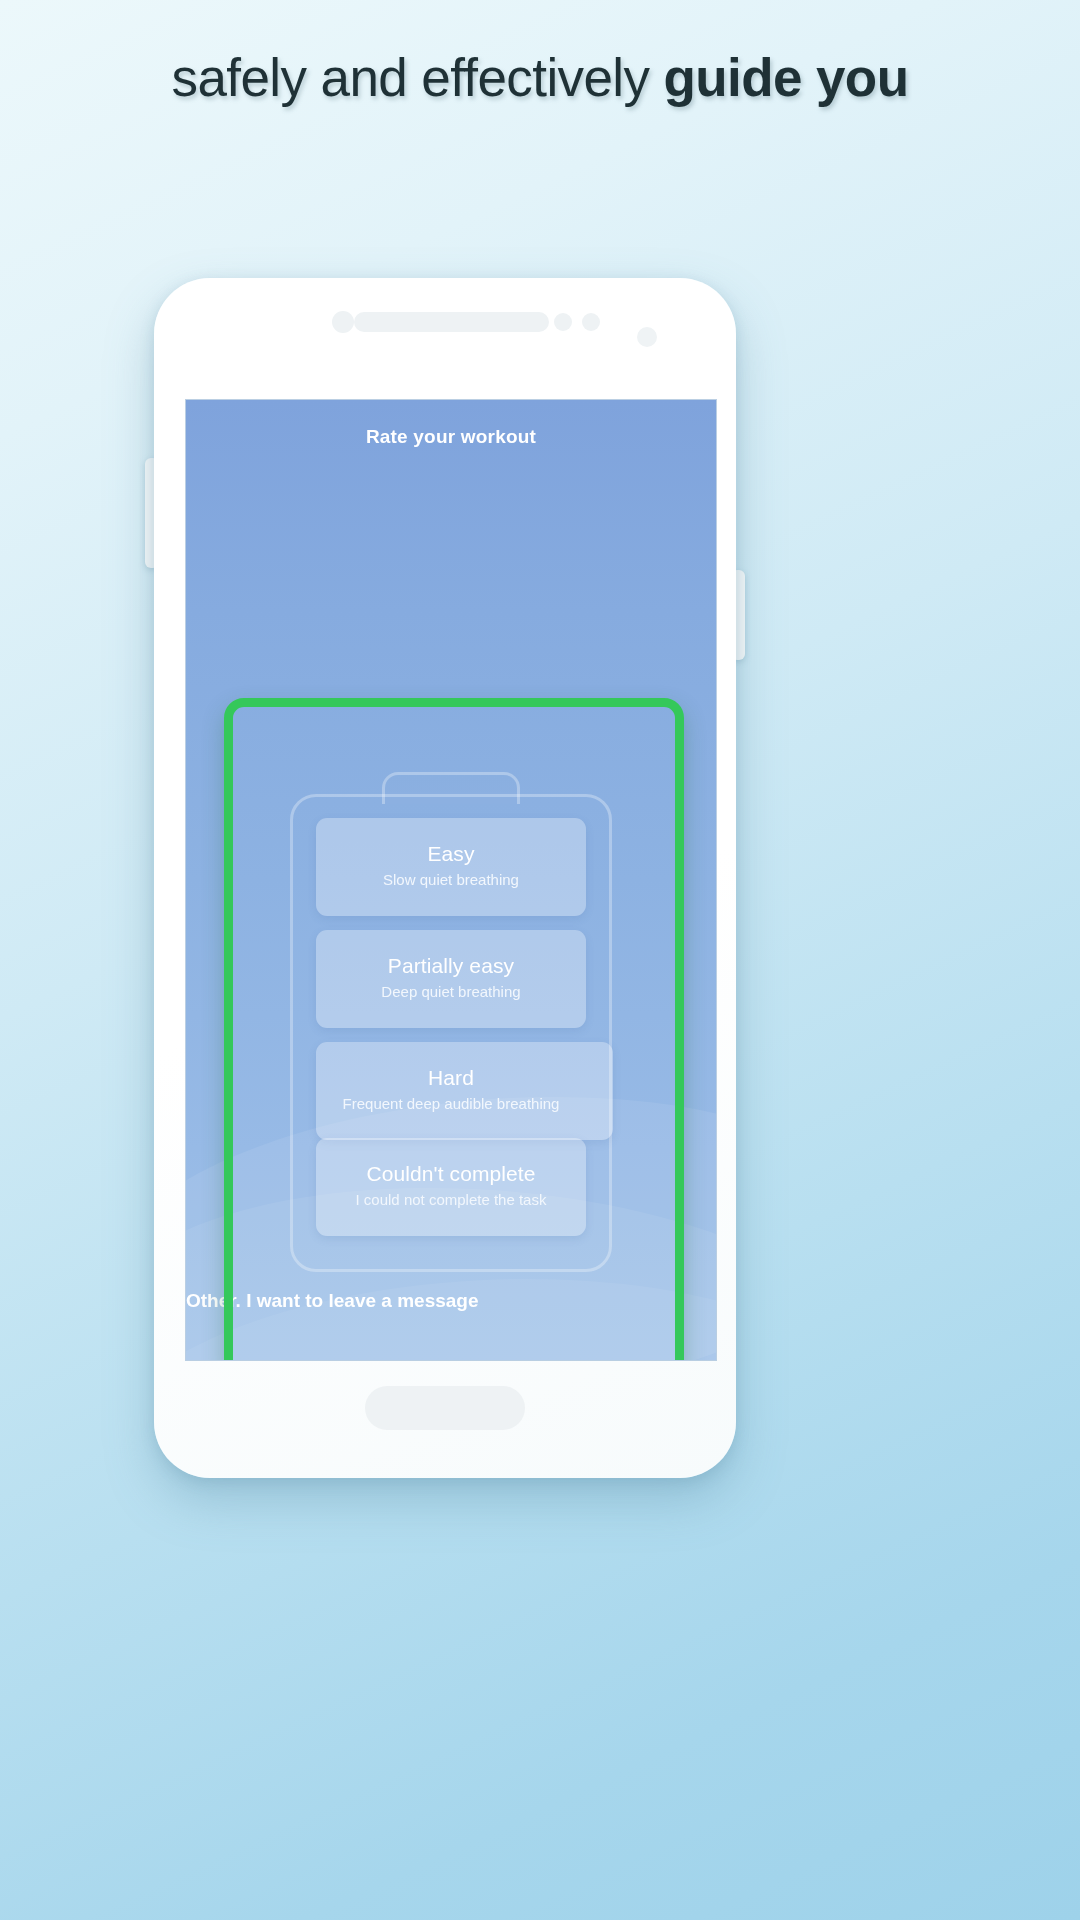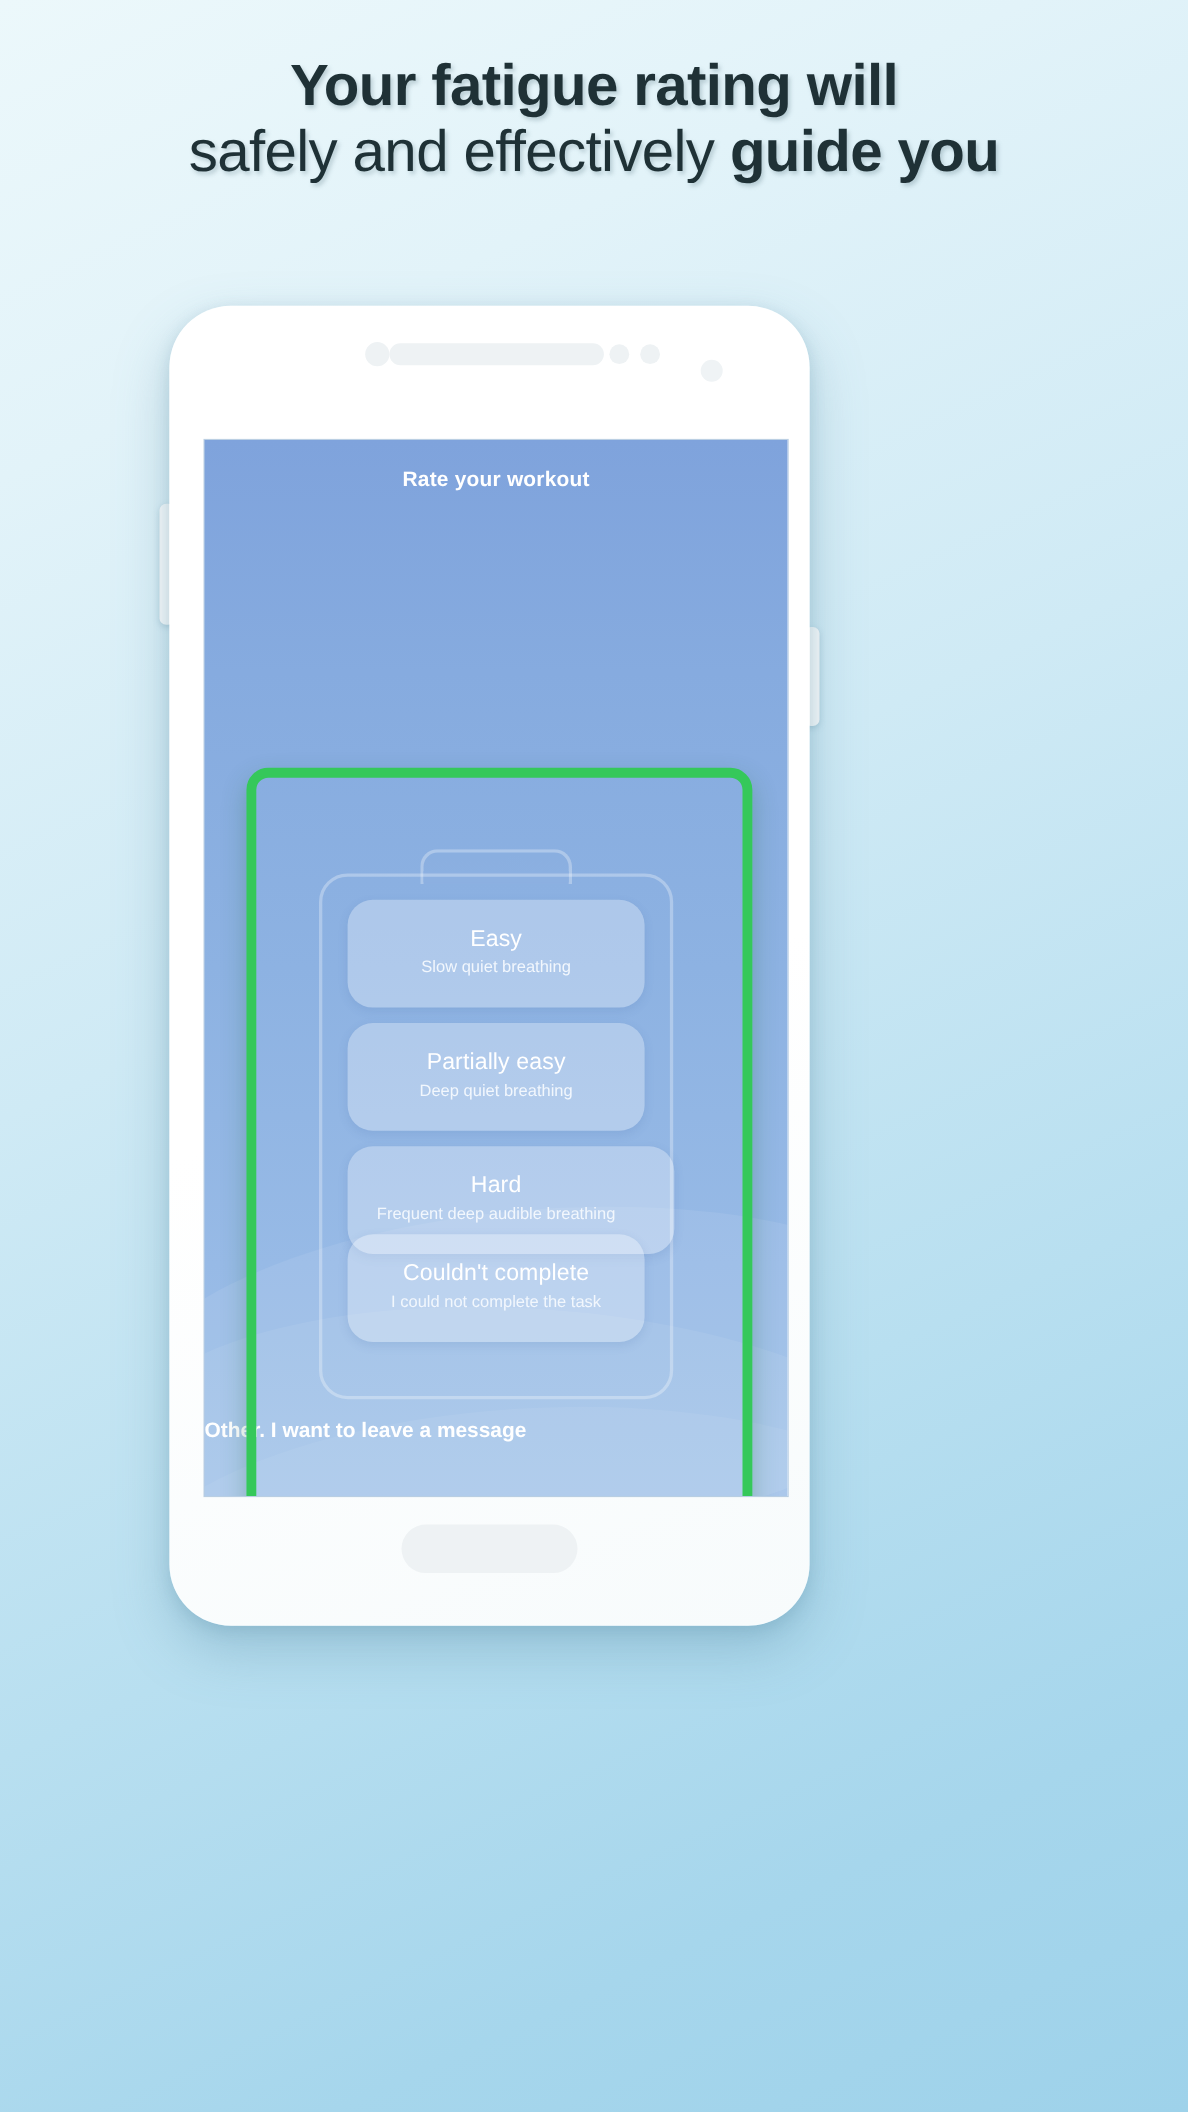--- a/index.html
+++ b/index.html
@@ -113,50 +113,47 @@
   }
   #nub-mask{
     position:absolute;left:199px;top:392px;width:132px;height:10px;
     background:#8cb0e1;
   }
 
   
   .opt-card{
     position:absolute;left:130px;width:270px;
     background:rgba(255,255,255,0.30);
-    border-radius:23px;
+    border-radius:11px;
     text-align:center;
     box-shadow:0 3px 9px rgba(60,100,160,0.13);
   }
   #opt-0{top:418px;height:98px;}
   #opt-1{top:530px;height:98px;}
   #opt-2{top:642px;height:98px;padding-left:27px;}
-  #opt-3{top:722px;height:98px;}
+  #opt-3{top:738px;height:98px;}
 
   .opt-title{
     position:absolute;left:0;top:24px;width:270px;text-align:center;
     color:#ffffff;font-size:21px;font-weight:normal;letter-spacing:0.1px;
   }
   .opt-sub{
     position:absolute;left:0;top:53px;width:270px;text-align:center;
     color:#f2f7fd;font-size:15px;font-weight:normal;
   }
 
   #other-link{
     position:absolute;left:0;top:890px;width:530px;
     color:#ffffff;font-size:19px;font-weight:bold;
   }
 </style>
 </head>
 <body>
 
 <div id="headline">
-  <span class="ln">
-    <span class="b">Your fatigue rating will</span>
-  </span>
   <span class="ln">
     <span class="n">safely and effectively </span><span class="b">guide you</span>
   </span>
 </div>
 
 <div id="phone-wrap">
 
   <div class="side-btn" id="btn-left-1"></div>
   <div class="side-btn" id="btn-right-1"></div>
 

